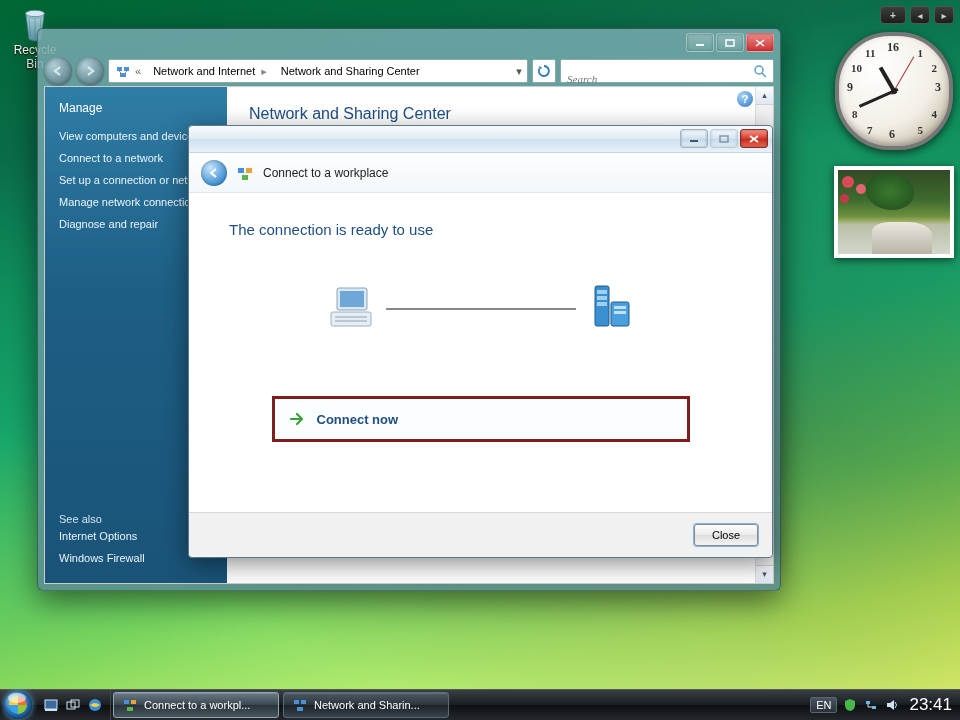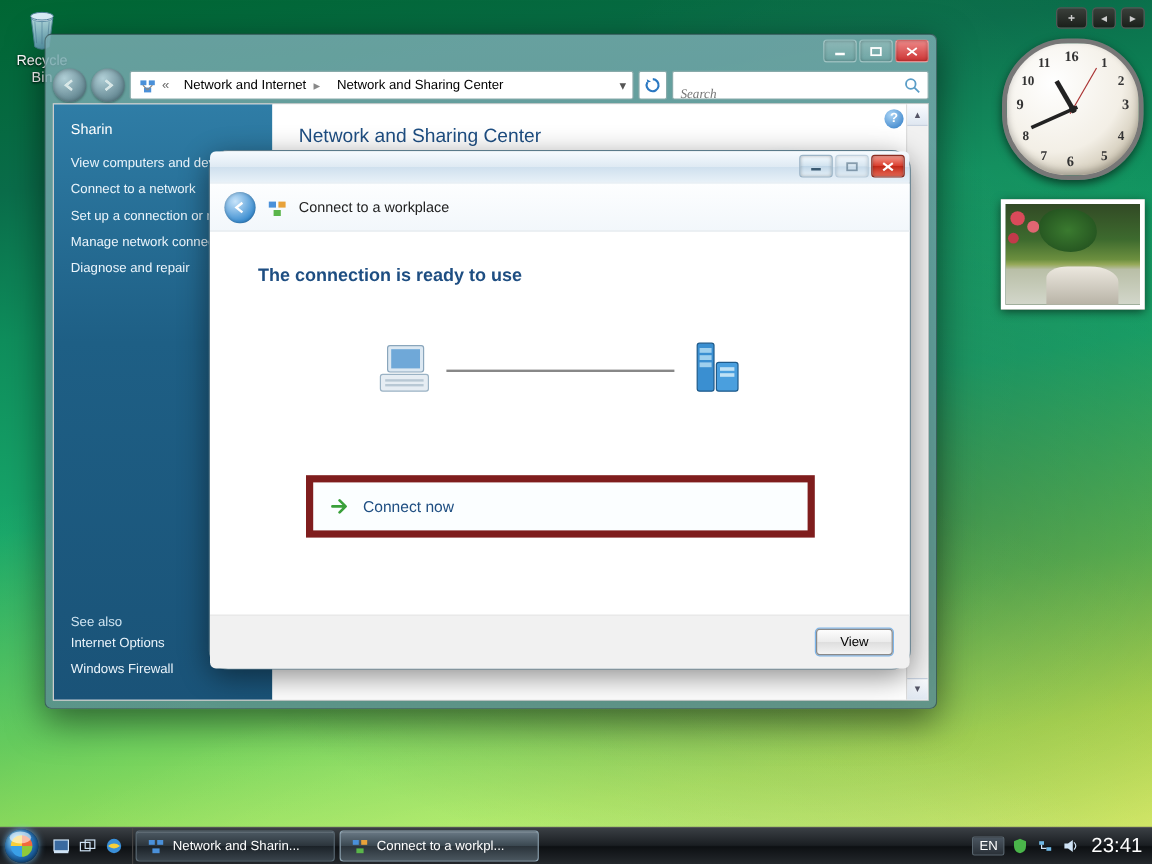--- a/index.html
+++ b/index.html
@@ -64,35 +64,35 @@
   #content{flex:1;position:relative;background:#fff;}
   #content .pgtitle{position:absolute;left:22px;top:18px;font-size:16px;color:#1e4e82;}
   #content .helpbtn{position:absolute;right:20px;top:4px;width:16px;height:16px;border-radius:8px;background:radial-gradient(circle at 35% 30%,#aad4f5,#2b78c4);color:#fff;font:bold 11px Arial;text-align:center;line-height:16px;}
   #content .sb{position:absolute;right:0;top:0;bottom:0;width:17px;background:#f1f1f1;border-left:1px solid #ddd;}
   #content .sb .up,#content .sb .dn{height:17px;background:linear-gradient(#fafcff,#dfe7f1);text-align:center;font-size:9px;color:#556;line-height:17px;border-bottom:1px solid #c8d2e0;}
   #content .sb .dn{position:absolute;bottom:0;left:0;right:0;border-top:1px solid #c8d2e0;border-bottom:none;}
   #content .footlink{position:absolute;left:28px;bottom:8px;color:#1257b3;font-size:11px;}
   
   #content .blur{position:absolute;border-radius:50%;filter:blur(6px);opacity:0.6;}
   
-  #wizard{position:absolute;left:174px;top:125px;width:583px;height:431px;
-    background:#fff;border:1px solid #5a7a8a;border-radius:16px;box-shadow:0 6px 24px rgba(0,0,0,0.45);}
+  #wizard{position:absolute;left:188px;top:125px;width:583px;height:431px;
+    background:#fff;border:1px solid #5a7a8a;border-radius:4px;box-shadow:0 6px 24px rgba(0,0,0,0.45);}
   #wizard .wtitle{height:26px;background:linear-gradient(#f6fbff,#dfeaf3 50%,#cfe0ee 51%,#e8f1f8);border-bottom:1px solid #c5d6e3;border-radius:5px 5px 0 0;position:relative;}
   #wizard .winbtns{position:absolute;right:4px;top:3px;display:flex;}
   #wizard .winbtn{width:26px;height:17px;border:1px solid #9cb4c6;color:#3a5a72;background:linear-gradient(#f5fbff,#d0e2ef 50%,#c0d6e7 51%,#e7f2f9);}
   #wizard .winbtn.close{background:linear-gradient(#f59a8e,#d93b2b 50%,#c22919 51%,#e96a56);color:#fff;border-color:#8a2c20;}
   #wizard .whdr{height:40px;display:flex;align-items:center;gap:10px;padding:0 12px;background:linear-gradient(#fdfeff,#f2f7fb);}
   #wizard .backbtn{width:26px;height:26px;border-radius:13px;background:radial-gradient(circle at 35% 30%,#c8e4fa,#3e8fd1 70%,#1c5e9a);display:flex;align-items:center;justify-content:center;color:#fff;box-shadow:inset 0 0 3px rgba(0,0,0,0.3);}
   #wizard .whdr .wicon{width:16px;height:16px;}
   #wizard .whdr .wtxt{font-size:12px;color:#222;}
   #wizard .wbody{position:absolute;left:0;right:0;top:66px;bottom:44px;background:#fff;border-top:1px solid #e0e6ec;padding:28px 40px;}
-  #wizard .ready{font-size:15px;color:#1e4e82;font-weight:bold;}
+  #wizard .ready{font-size:15px;color:#1e4e82;}
   #wizard .diagram{margin:42px auto 0 auto;width:300px;height:60px;position:relative;}
   #wizard .diagram .line{position:absolute;left:55px;right:55px;top:28px;height:2px;background:#888;}
-  #wizard .connectbox{margin:56px auto 16px auto;width:384px;height:40px;border:6px solid #7f1d1d;background:#fbfeff;display:flex;align-items:center;padding:0 14px;gap:12px;color:#1e4e82;font-size:13px;}
+  #wizard .connectbox{margin:56px auto 16px auto;width:384px;height:40px;border:3px solid #7f1d1d;background:#fbfeff;display:flex;align-items:center;padding:0 14px;gap:12px;color:#1e4e82;font-size:13px;font-weight:bold;}
   #wizard .wfoot{position:absolute;left:0;right:0;bottom:0;height:44px;background:#f1f1f1;border-top:1px solid #d8d8d8;border-radius:0 0 5px 5px;display:flex;align-items:center;justify-content:flex-end;padding:0 14px;}
   #wizard .closebtn{min-width:64px;height:22px;border:1px solid #8a8a8a;border-radius:3px;background:linear-gradient(#fdfdfd,#ebebeb 50%,#dedede 51%,#f3f3f3);box-shadow:0 0 0 1px #7eb6ea;font-size:11px;}
   
   #taskbar{position:absolute;left:0;right:0;bottom:0;height:30px;
     background:linear-gradient(#3a3f44 0%,#1a1e22 48%,#0d1013 52%,#24282c 100%);
     border-top:1px solid #555;display:flex;align-items:center;color:#fff;}
   #start{width:36px;height:30px;display:flex;align-items:center;justify-content:center;}
   #start .orb{width:28px;height:28px;border-radius:14px;position:relative;
     background:radial-gradient(circle at 35% 30%,#9fe3ff 0%,#2a7bc2 45%,#0b3f73 90%);
     box-shadow:0 0 6px rgba(120,200,255,0.8), inset 0 0 4px rgba(0,0,0,0.5);}
@@ -230,21 +230,21 @@
         <div class="sicon">
             <svg width="14" height="14">
               <circle cx="6" cy="6" r="4" fill="none" stroke="#5a9dc7" stroke-width="1.5"></circle>
               <line x1="9" y1="9" x2="13" y2="13" stroke="#5a9dc7" stroke-width="1.5"></line>
             </svg>
           </div>
       </div>
     </div>
     <div id="explorer-body">
       <div id="tasks">
-        <div class="hd">Sharin</div>
+        <div class="hd">Manage</div>
         <div class="lnk">View computers and devices</div>
         <div class="lnk">Connect to a network</div>
         <div class="lnk">Set up a connection or network</div>
         <div class="lnk">Manage network connections</div>
         <div class="lnk">Diagnose and repair</div>
         <div class="spacer"></div>
         <div class="see">See also</div>
         <div class="lnk">Internet Options</div>
         <div class="lnk">Windows Firewall</div>
       </div>
@@ -318,21 +318,21 @@
         </svg>
       </div>
       <div class="connectbox">
         <svg width="16" height="16">
             <path d="M2 8 L12 8 M8 3 L13 8 L8 13" fill="none" stroke="#3aa03a" stroke-width="2.2" stroke-linecap="round" stroke-linejoin="round"></path>
           </svg>
         <span>Connect now</span>
       </div>
     </div>
     <div class="wfoot">
-      <button class="closebtn">View</button>
+      <button class="closebtn">Close</button>
     </div>
   </div>
 
   <div id="taskbar">
     <div id="start">
         <div class="orb"></div>
       </div>
     <div class="ql">
       <span>
           <svg width="16" height="16">
@@ -346,36 +346,36 @@
             <rect x="6" y="3" width="8" height="7" fill="none" stroke="#cfe3f5"></rect>
           </svg>
         </span>
       <span>
           <svg width="16" height="16">
             <circle cx="8" cy="8" r="6" fill="#3a8fd8"></circle>
             <path d="M3 8 Q8 4 13 8 Q8 12 3 8" fill="#f8cf3a"></path>
           </svg>
         </span>
     </div>
+    <div class="taskbtn active">
+      <svg class="ticon" viewBox="0 0 16 16">
+          <rect x="2" y="3" width="5" height="4" fill="#4a90d9"></rect>
+          <rect x="9" y="3" width="5" height="4" fill="#e8a23a"></rect>
+          <rect x="5" y="10" width="6" height="4" fill="#5ab54a"></rect>
+        </svg>
+      <span>Connect to a workpl...</span>
+    </div>
     <div class="taskbtn">
       <svg class="ticon" viewBox="0 0 16 16">
           <rect x="2" y="3" width="5" height="4" fill="#4a90d9"></rect>
           <rect x="9" y="3" width="5" height="4" fill="#4a90d9"></rect>
           <rect x="5" y="10" width="6" height="4" fill="#4a90d9"></rect>
         </svg>
       <span>Network and Sharin...</span>
     </div>
-    <div class="taskbtn active">
-      <svg class="ticon" viewBox="0 0 16 16">
-          <rect x="2" y="3" width="5" height="4" fill="#4a90d9"></rect>
-          <rect x="9" y="3" width="5" height="4" fill="#e8a23a"></rect>
-          <rect x="5" y="10" width="6" height="4" fill="#5ab54a"></rect>
-        </svg>
-      <span>Connect to a workpl...</span>
-    </div>
     <div id="tray">
       <div class="lang">EN</div>
       <div class="ticon">
           <svg width="14" height="14">
             <path d="M7 1 L12 3 L12 7 Q12 12 7 13 Q2 12 2 7 L2 3 Z" fill="#4ab54a"></path>
           </svg>
         </div>
       <div class="ticon">
           <svg width="14" height="14">
             <rect x="2" y="3" width="4" height="3" fill="#6fb8e6"></rect>

